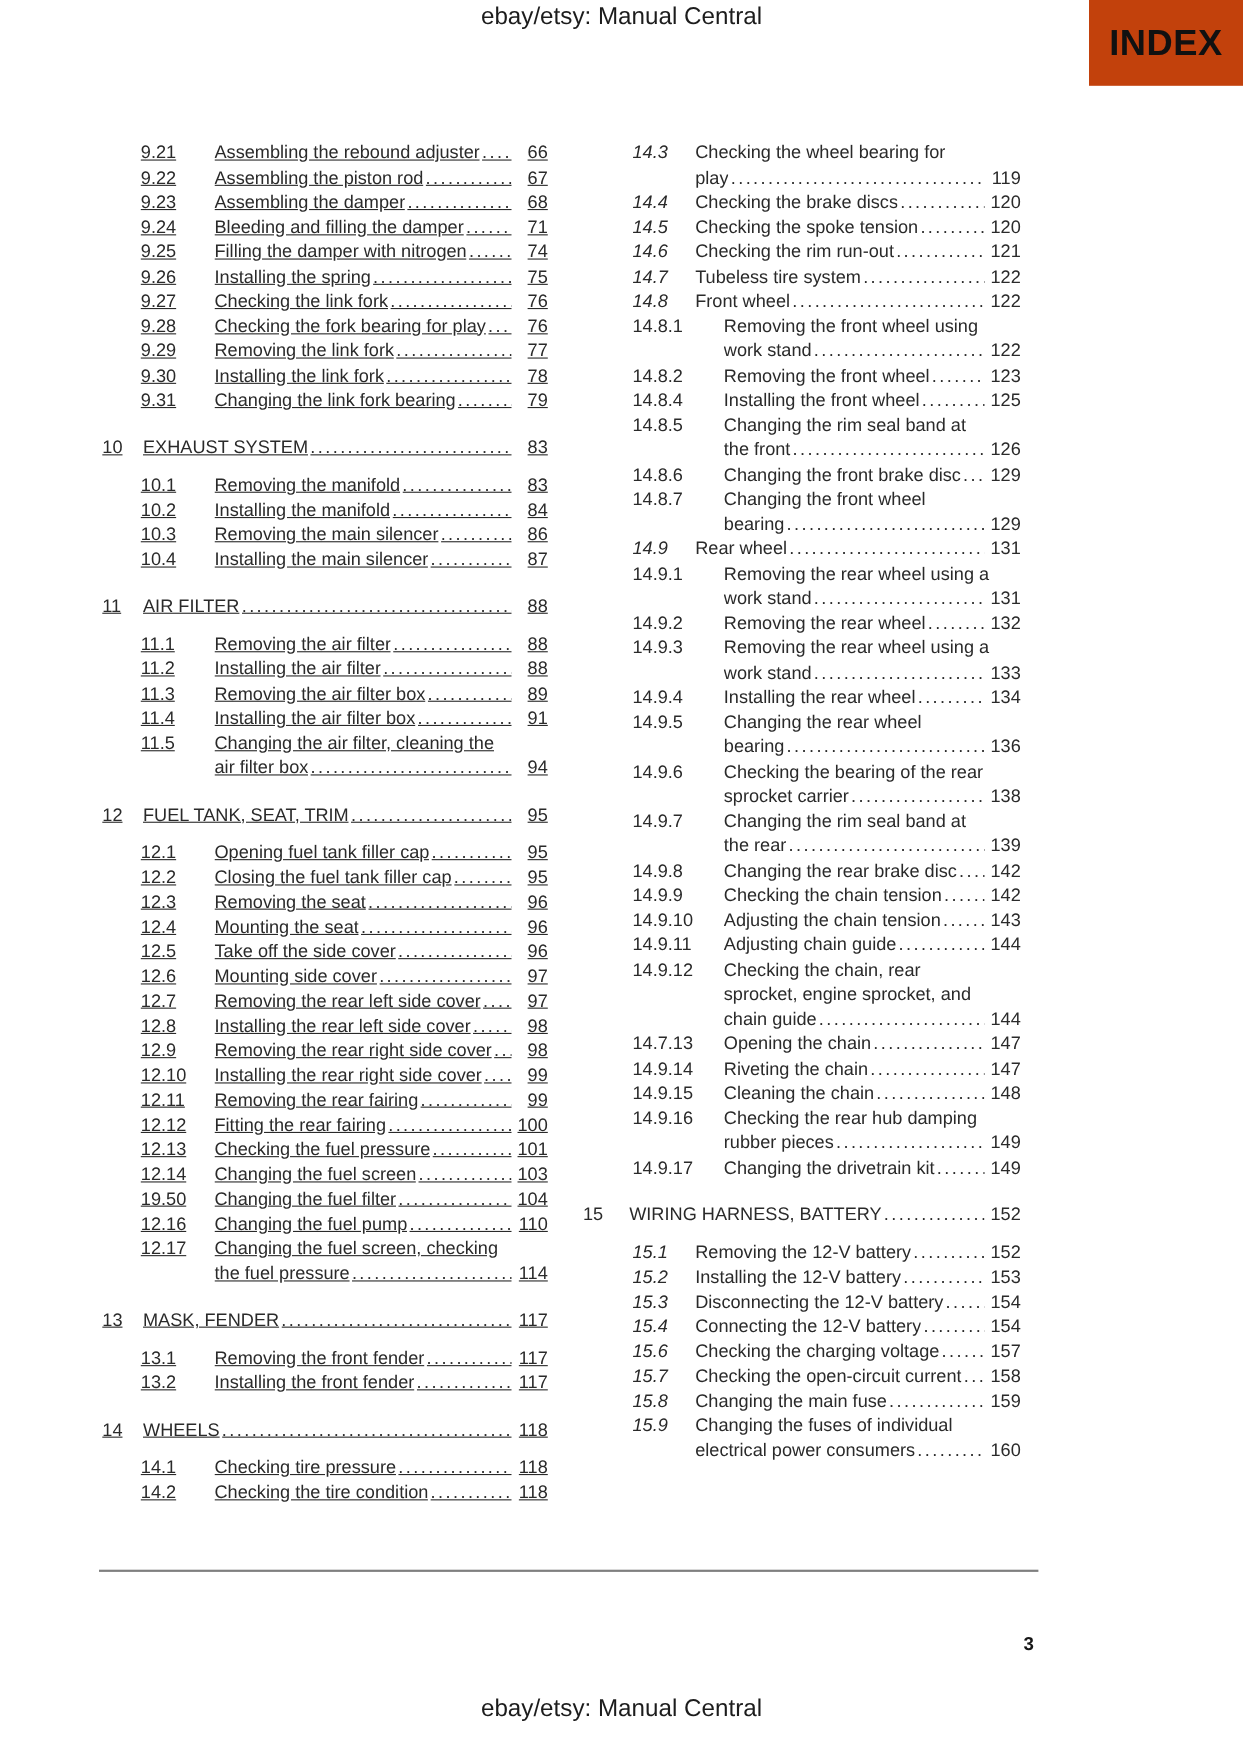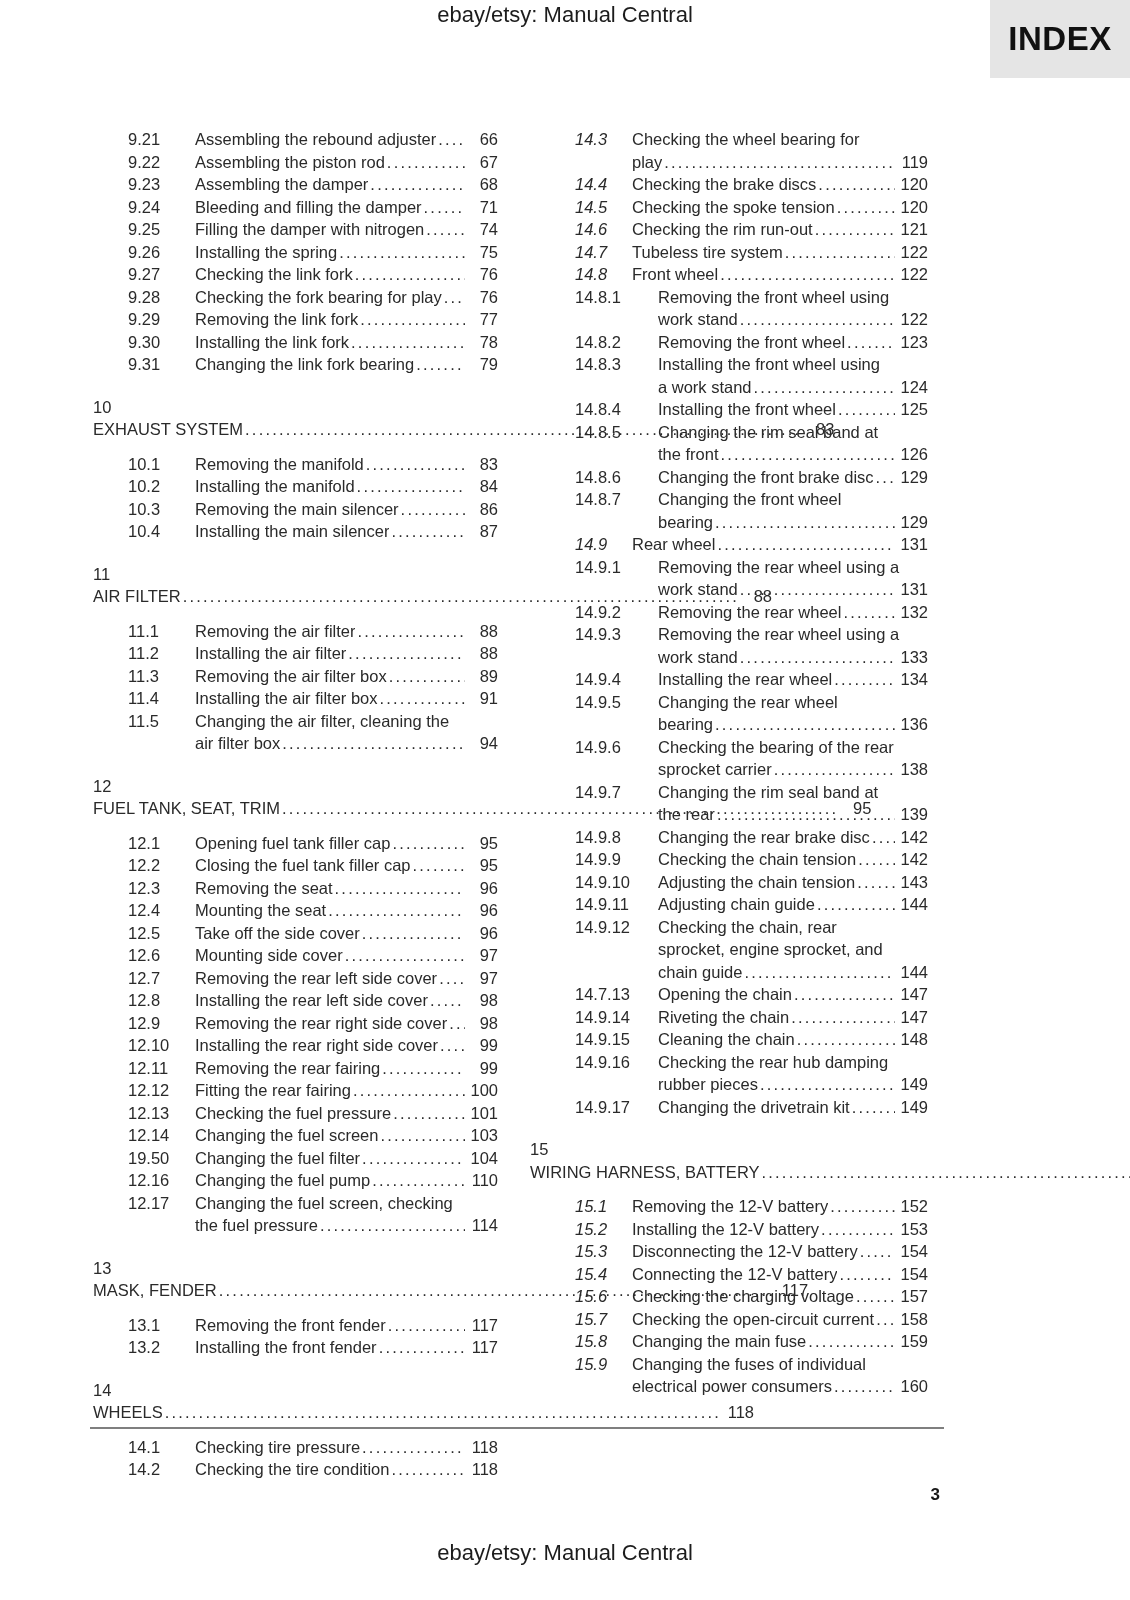--- a/index.html
+++ b/index.html
@@ -8,30 +8,30 @@
     font-family:"Liberation Sans",sans-serif;color:#2a2a2a;overflow:hidden;
     -webkit-font-smoothing:antialiased;
   }
   .page{position:absolute;inset:0;}
   .header-title{
     position:absolute;top:2px;left:0;width:1130px;text-align:center;
     font-size:22px;line-height:26px;color:#1c1c1c;
   }
   .index-tab{
     position:absolute;top:0;right:0;width:140px;height:78px;
-    background:#e5e5e5;display:flex;align-items:center;justify-content:center;
+    background:#c2410c;display:flex;align-items:center;justify-content:center;
     font-size:33px;font-weight:700;color:#111;letter-spacing:0.5px;
   }
   .col{position:absolute;top:128px;font-size:16.5px;line-height:22.5px;}
-  .col-left{left:93px;width:405px;}
+  .col-left{left:93px;width:405px;text-decoration:underline;}
   .col-right{left:530px;width:398px;}
   .row{display:flex;align-items:flex-start;}
   .row .num{flex:0 0 auto;white-space:nowrap;}
   .row .body{flex:1 1 auto;min-width:0;}
-  .section{margin-top:20px;margin-bottom:12px;flex-direction:column;}
+  .section{margin-top:20px;margin-bottom:12px;}
   .col .section .num{width:37px;}
   .col-right .section .num{width:42px;}
   .col-left .entry .num{margin-left:35px;width:67px;}
   .col-right .entry.lvl2 .num{margin-left:45px;width:57px;font-style:italic;}
   .col-right .entry.lvl3 .num{margin-left:45px;width:83px;}
   .lastline{display:flex;align-items:baseline;min-width:0;}
   .lastline .t{white-space:nowrap;flex:0 1 auto;overflow:hidden;}
   .cont{white-space:nowrap;overflow:hidden;}
   .dots{
     flex:1 1 10px;min-width:10px;overflow:hidden;white-space:nowrap;
@@ -600,31 +600,20 @@
         <span class="num">14.8.2</span>
         <div class="body">
           <div class="lastline">
             <span class="t">Removing the front wheel</span>
             <span class="dots"></span>
             <span class="pg">123</span>
           </div>
         </div>
       </div>
       <div class="row entry lvl3">
-        <span class="num">14.8.3</span>
-        <div class="body">
-          <div class="cont">Installing the front wheel using</div>
-          <div class="lastline">
-            <span class="t">a work stand</span>
-            <span class="dots"></span>
-            <span class="pg">124</span>
-          </div>
-        </div>
-      </div>
-      <div class="row entry lvl3">
         <span class="num">14.8.4</span>
         <div class="body">
           <div class="lastline">
             <span class="t">Installing the front wheel</span>
             <span class="dots"></span>
             <span class="pg">125</span>
           </div>
         </div>
       </div>
       <div class="row entry lvl3">

